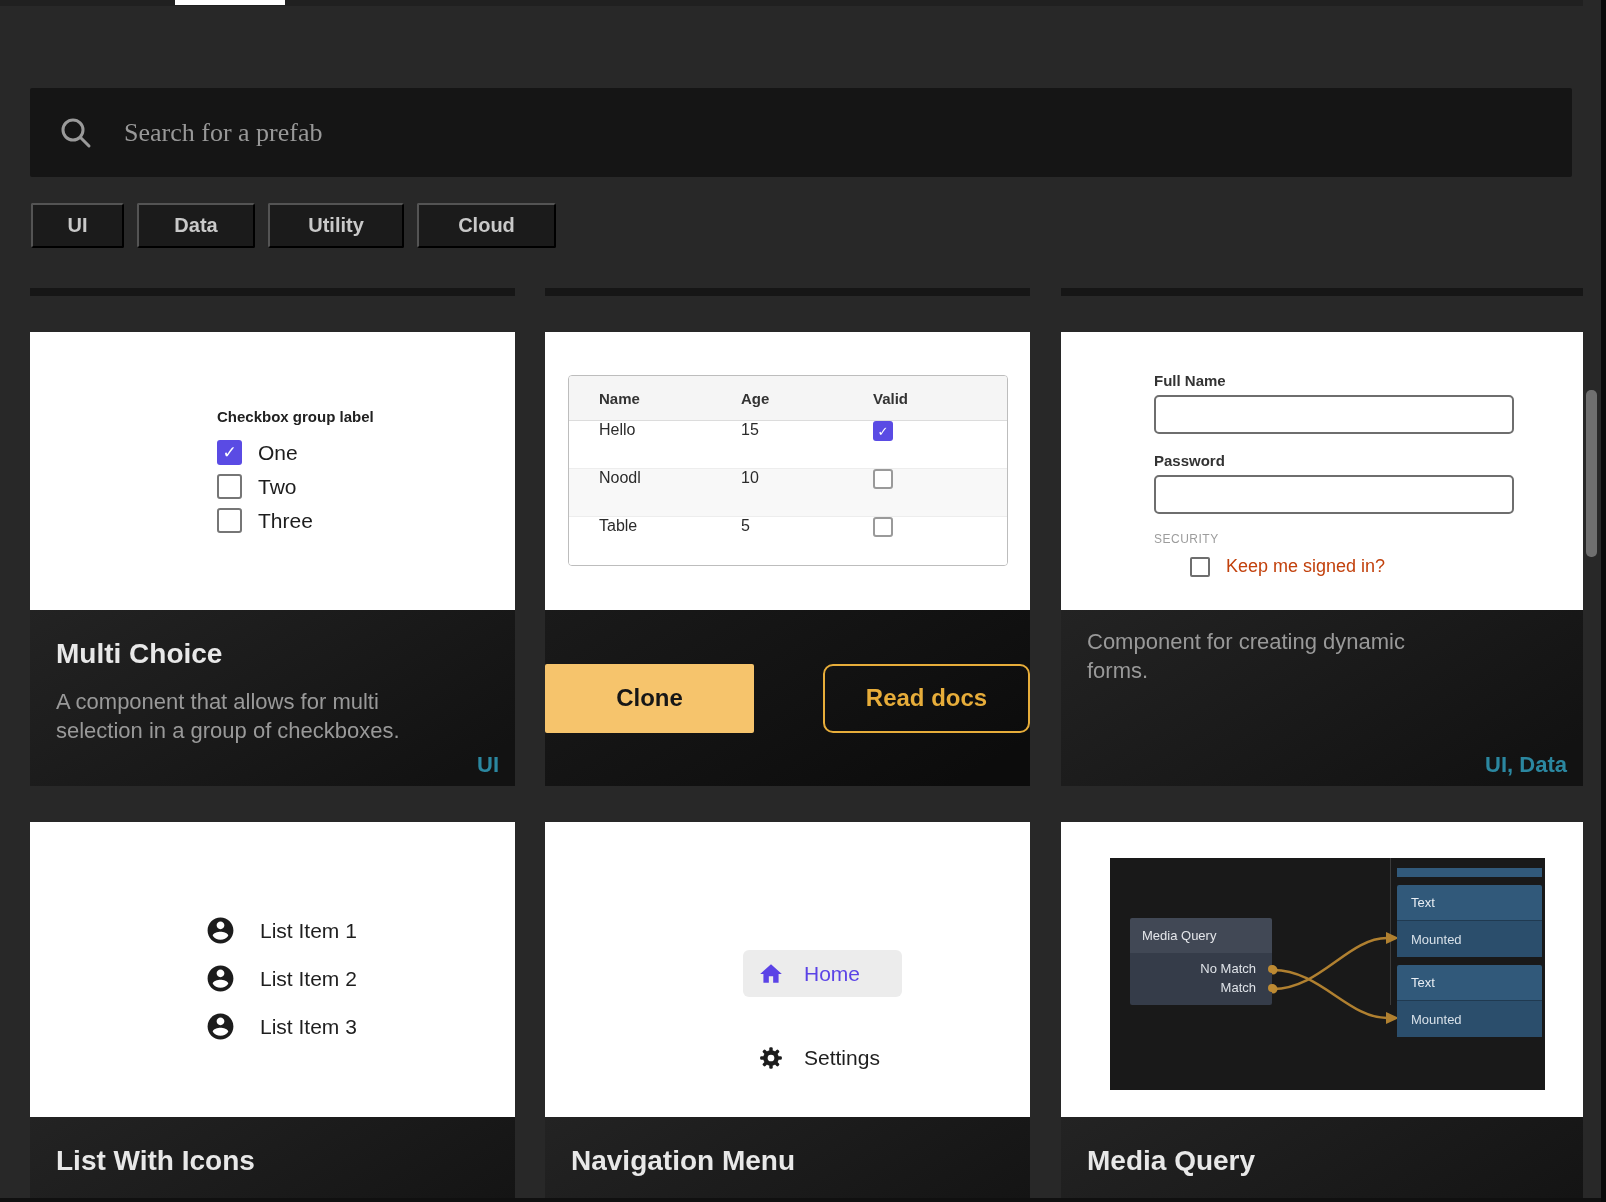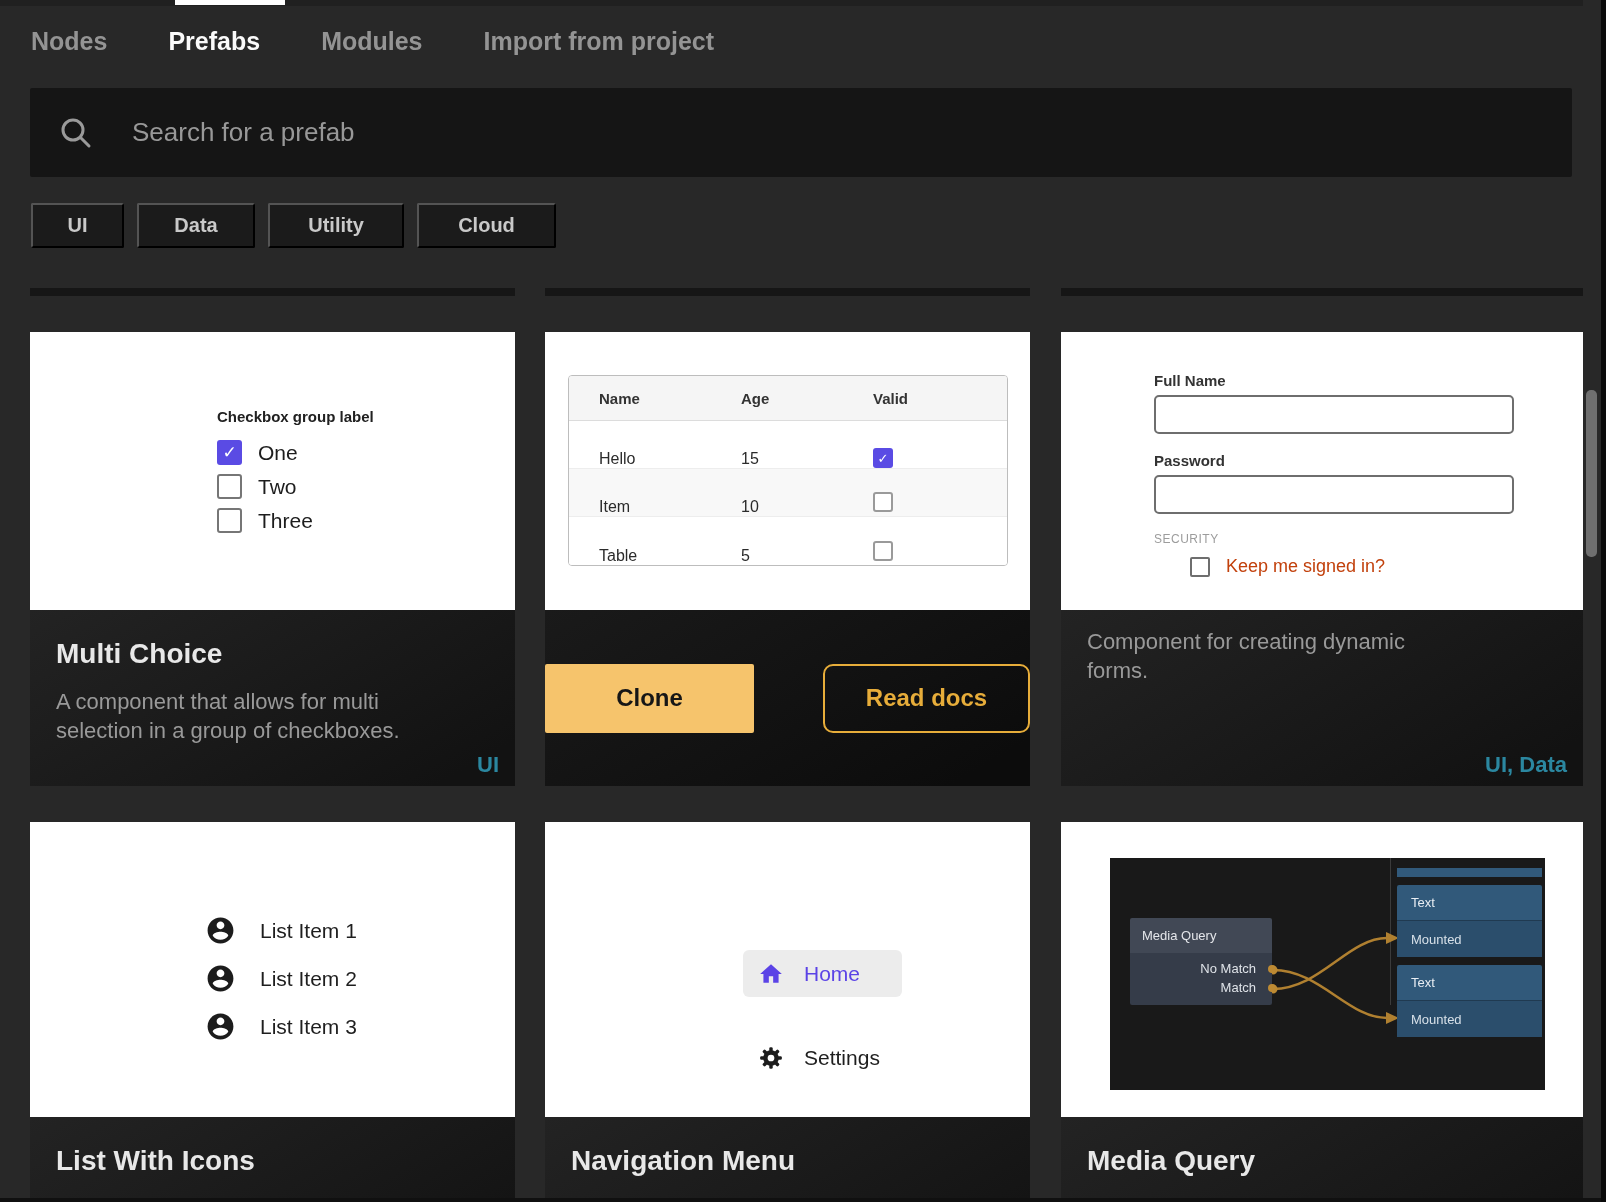--- a/index.html
+++ b/index.html
@@ -8,21 +8,21 @@
 
   
   .top-edge{position:absolute;left:0;top:0;width:100%;height:6px;background:#202020;}
   .tab-indicator{position:absolute;left:175px;top:0;width:110px;height:5px;background:#ffffff;}
   .tabs{position:absolute;left:31px;top:27px;display:flex;gap:61px;}
   .tab{font-size:25px;font-weight:bold;color:#949494;cursor:default;}
   .tab.active{color:#fafafa;}
 
   .searchbar{position:absolute;left:30px;top:88px;width:1542px;height:89px;background:#151515;border-radius:2px;display:flex;align-items:center;}
   .searchbar svg{margin-left:28px;flex:0 0 auto;}
-  .search-input{background:transparent;border:0;outline:0;margin-left:36px;width:1300px;font-size:26px;color:#f9a8d4;}
+  .search-input{background:transparent;border:0;outline:0;margin-left:28px;width:1300px;font-size:26px;color:#f9a8d4;font-family:Liberation Serif, serif;}
   .search-input::placeholder{color:#989898;}
 
   .chips{position:absolute;left:31px;top:203px;display:flex;gap:13px;}
   .chip{height:45px;background:#1b1b1b;color:#c9c9c9;font-size:20px;font-weight:bold;display:flex;align-items:center;justify-content:center;border-radius:2px;}
   .chip:nth-child(1){width:93px;}
   .chip:nth-child(2){width:118px;}
   .chip:nth-child(3){width:136px;}
   .chip:nth-child(4){width:139px;}
 
   
@@ -55,21 +55,21 @@
   
   .cbgroup{position:absolute;left:187px;top:76px;}
   .cbg-label{font-size:15px;font-weight:bold;color:#212121;margin-bottom:15px;}
   .cbg-row{display:flex;align-items:center;gap:16px;margin-bottom:9px;font-size:21px;color:#1d1d1d;}
   .cb{width:25px;height:25px;border:2px solid #767676;border-radius:3px;background:#fff;}
   .cb.checked{border:0;background:#5a4be4;color:#fff;display:flex;align-items:center;justify-content:center;font-size:17px;font-weight:bold;}
 
   
   .ptable{position:absolute;left:23px;top:43px;width:440px;border:1px solid #bdbdbd;border-radius:4px;overflow:hidden;background:#fff;}
   .t-head{display:flex;align-items:center;height:45px;background:#f5f5f5;border-bottom:1px solid #dcdcdc;font-size:15px;font-weight:bold;color:#333;}
-  .t-row{display:flex;align-items:flex-end;height:48px;font-size:16px;color:#2b2b2b;border-bottom:1px solid #ededed;}
+  .t-row{display:flex;align-items:flex-start;height:48px;font-size:16px;color:#2b2b2b;border-bottom:1px solid #ededed;}
   .t-row:nth-child(odd){background:#f8f8f8;}
   .t-row:last-child{border-bottom:0;}
   .tc-name{flex:0 0 172px;padding-left:30px;}
   .tc-age{flex:0 0 132px;}
   .tc-valid{flex:1;}
   .cb2{width:20px;height:20px;border:2px solid #9a9a9a;border-radius:3px;background:#fff;}
   .cb2.checked{border:0;background:#5a4be4;color:#fff;display:flex;align-items:center;justify-content:center;font-size:13px;font-weight:bold;}
 
   
   .pform{position:absolute;left:93px;top:40px;width:360px;}
@@ -110,26 +110,20 @@
   .thumb{position:absolute;left:1586px;top:390px;width:11px;height:167px;border-radius:5px;background:#6f6f6f;}
   .bottom-edge{position:absolute;left:0;top:1198px;width:1601px;height:4px;background:#101010;}
 </style>
 </head>
 <body>
 
 <div class="app">
   <div class="top-edge"></div>
   <div class="tab-indicator"></div>
 
-  <nav class="tabs">
-    <span class="tab">Nodes</span>
-    <span class="tab active">Prefabs</span>
-    <span class="tab">Modules</span>
-    <span class="tab">Import from project</span>
-  </nav>
 
   <div class="searchbar">
     <svg width="36" height="36" viewBox="0 0 36 36">
       <circle cx="15" cy="15" r="10" fill="none" stroke="#9a9a9a" stroke-width="3"></circle>
       <line x1="22.5" y1="22.5" x2="31" y2="31" stroke="#9a9a9a" stroke-width="3" stroke-linecap="round"></line>
     </svg>
     <input class="search-input" placeholder="Search for a prefab" style="">
   </div>
 
   <div class="chips">
@@ -175,21 +169,21 @@
           <span class="tc-name">Name</span>
           <span class="tc-age">Age</span>
           <span class="tc-valid">Valid</span>
         </div>
         <div class="t-row" style="background:#fff;">
           <span class="tc-name">Hello</span>
           <span class="tc-age">15</span>
           <span class="tc-valid"><span class="cb2 checked" style="display:inline-flex;">✓</span></span>
         </div>
         <div class="t-row" style="background:#f8f8f8;">
-          <span class="tc-name">Item</span>
+          <span class="tc-name">Noodl</span>
           <span class="tc-age">10</span>
           <span class="tc-valid"><span class="cb2" style="display:inline-block;"></span></span>
         </div>
         <div class="t-row" style="background:#fff;">
           <span class="tc-name">Table</span>
           <span class="tc-age">5</span>
           <span class="tc-valid"><span class="cb2" style="display:inline-block;"></span></span>
         </div>
       </div>
     </div>

